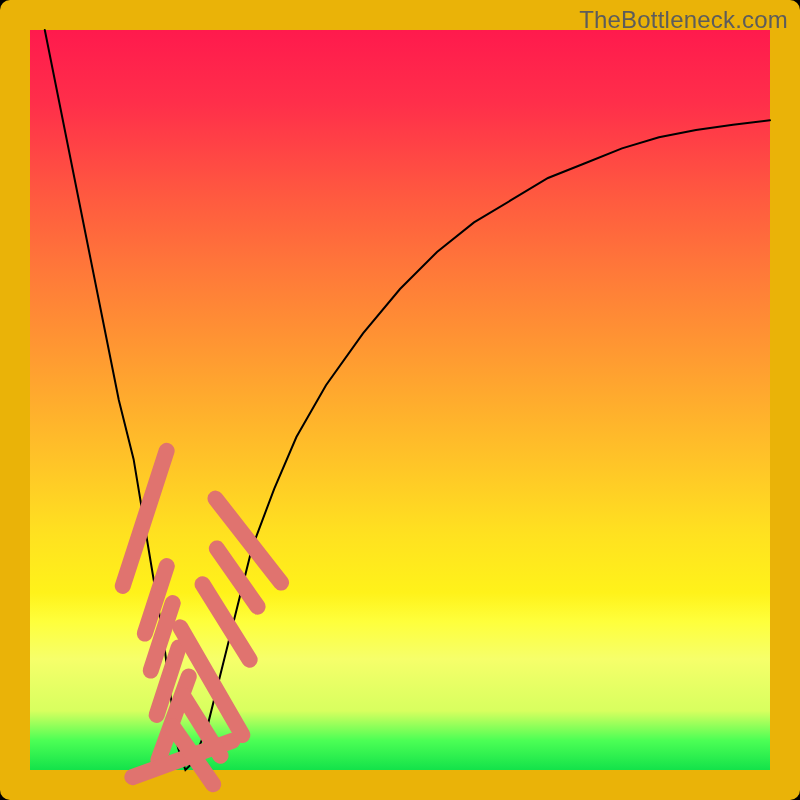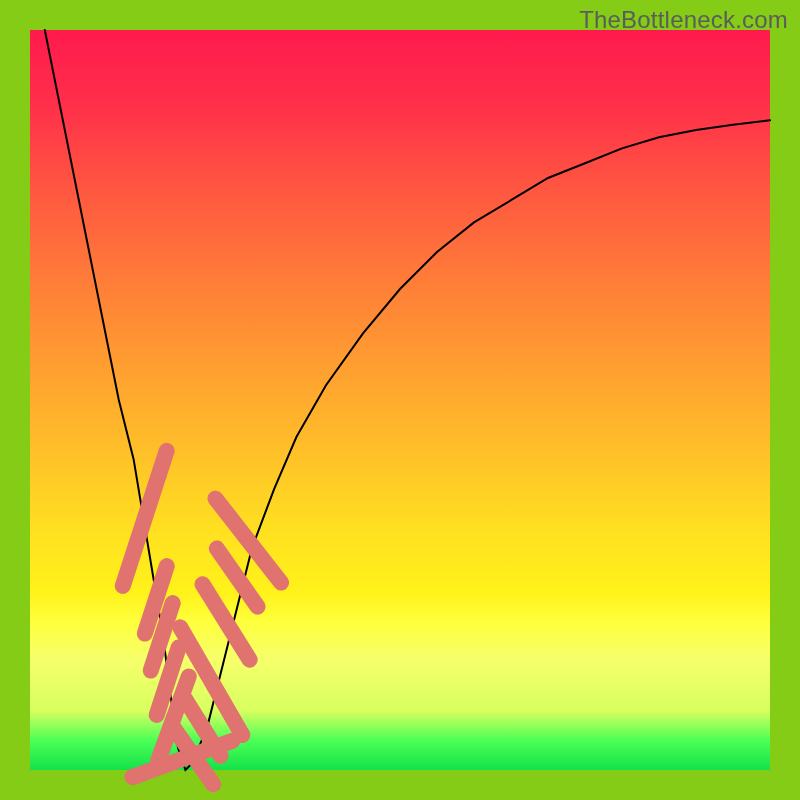--- a/index.html
+++ b/index.html
@@ -8,21 +8,22 @@
     width: 800px;
     height: 800px;
     overflow: hidden;
     background: #000;
     font-family: Arial, Helvetica, sans-serif;
   }
   .frame {
     position: relative;
     width: 800px;
     height: 800px;
-    background: #84cc16;
+    background: #eab308;
+    border-radius: 10px;
   }
   .plot {
     position: absolute;
     left: 30px;
     top: 30px;
     width: 740px;
     height: 740px;
     
     background: linear-gradient(
       to bottom,

